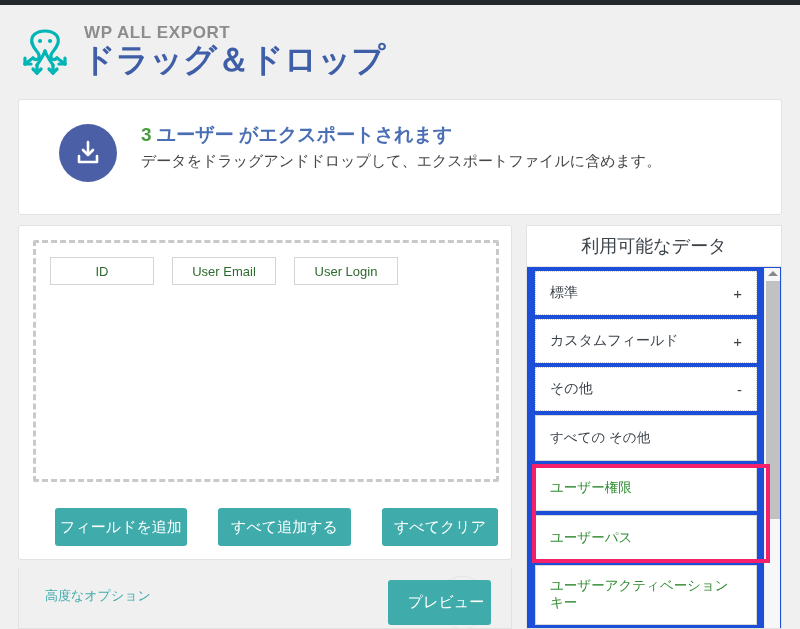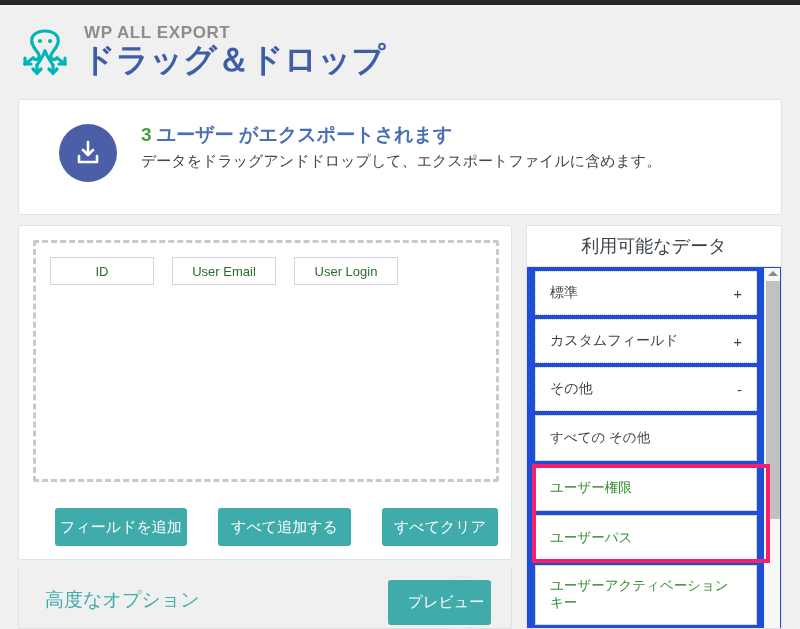--- a/index.html
+++ b/index.html
@@ -85,21 +85,21 @@
   .btn-clear-all { width: 116px; }
 
   
   .bottom-bar {
     position: absolute; left: 18px; top: 568px; width: 494px; height: 61px;
     background: #f0f0f0; border-left: 1px solid #e2e2e2;
     border-right: 1px solid #e2e2e2; border-bottom: 1px solid #e2e2e2;
   }
   .adv-opts {
     position: absolute; left: 26px; top: 19px;
-    font-size: 19px; color: #3fabab; cursor: pointer;
+    font-size: 13px; color: #3fabab; cursor: pointer;
   }
   .ghost-circle {
     position: absolute; left: 436px; top: 576px; width: 53px; height: 53px;
     border: 1px solid #e6e6e6; border-radius: 50%;
   }
   .btn-preview {
     position: absolute; left: 388px; top: 580px; width: 103px; height: 45px;
     background: #3fabab; color: #fff; border: none; border-radius: 3px;
     font-size: 15px; font-family: inherit; cursor: pointer; padding-left: 13px;
   }

